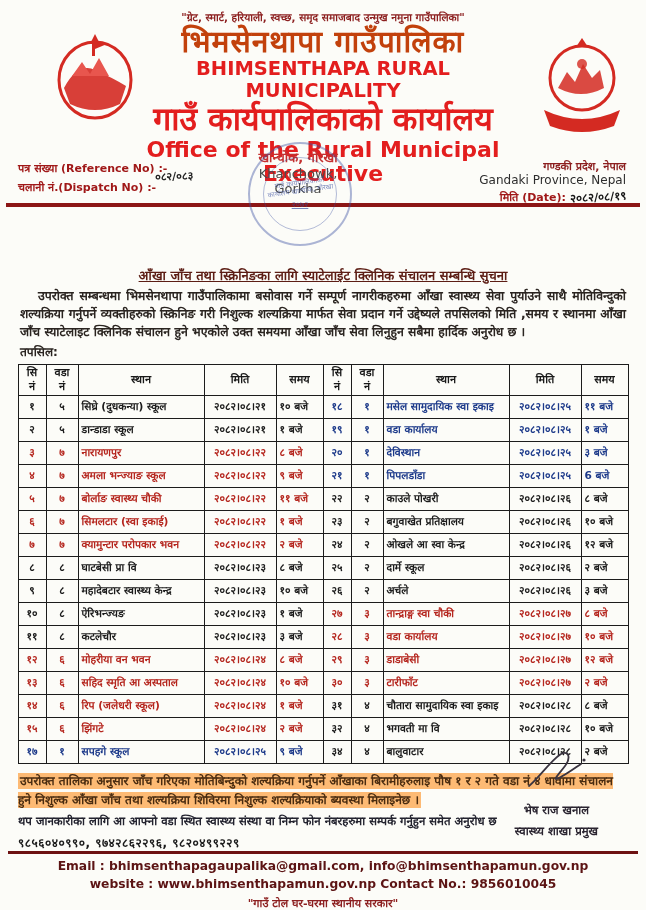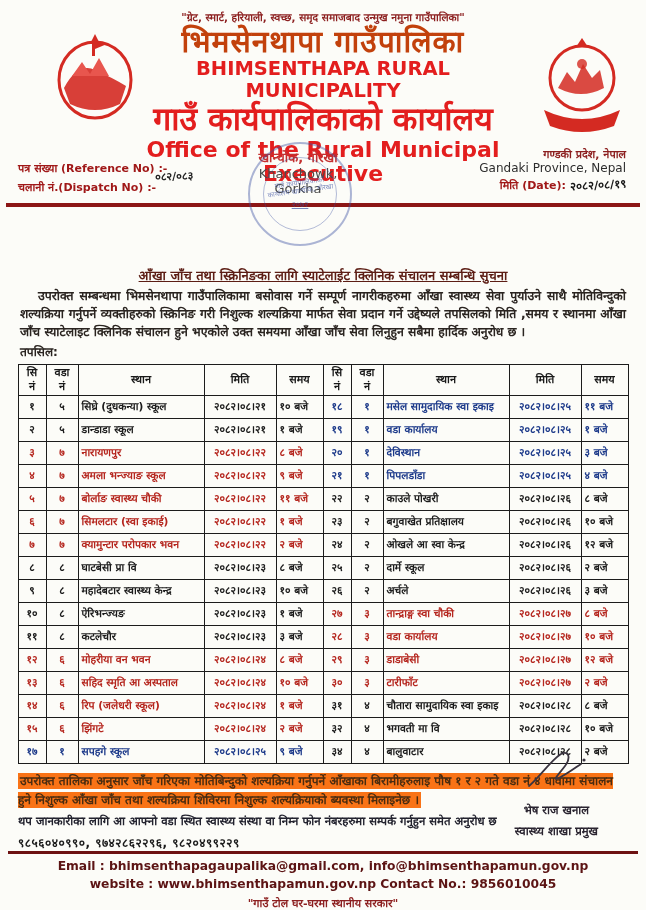--- a/index.html
+++ b/index.html
@@ -16,21 +16,21 @@
   .logo{position:absolute;top:4px;}
   .logo.left{left:52px;}
   .logo.right{right:18px;top:12px;}
   .head-center{position:absolute;left:120px;right:120px;top:2px;text-align:center;}
   .t-np{font-size:30px;font-weight:bold;color:#c2410c;letter-spacing:1px;line-height:1.05;}
   .t-en{font-size:19.5px;font-weight:bold;color:#e31e1e;line-height:1.15;}
   .t-off{font-size:32px;font-weight:bold;color:#e31e1e;line-height:1.1;}
   .t-offen{font-size:22px;font-weight:bold;color:#e31e1e;line-height:1.1;}
   .refblock{position:absolute;left:18px;top:160px;font-size:11px;font-weight:bold;color:#a01818;line-height:1.7;}
   .refval{position:absolute;left:155px;top:168px;font-size:11px;font-weight:bold;color:#1f1f1f;transform:rotate(-2deg);}
-  .proviblock{position:absolute;right:20px;top:146px;text-align:right;font-size:11px;}
+  .proviblock{position:absolute;right:20px;top:158px;text-align:right;font-size:11px;}
   .provi-np{font-weight:bold;color:#8c1f1f;}
   .provi-en{color:#2d2d2d;font-size:12px;}
   .dateline{margin-top:2px;color:#a01818;font-weight:bold;}
   .dateval{color:#161616;transform:rotate(-3deg);display:inline-block;font-size:11.5px;}
   .stamp{
     position:absolute;left:248px;top:142px;width:100px;height:100px;border-radius:50%;
     border:2px solid rgba(56,78,160,.55);opacity:.75;display:flex;align-items:center;justify-content:center;
     flex-direction:column;pointer-events:none;
   }
   .stamp .inner{width:72px;height:72px;border-radius:50%;border:1.5px solid rgba(56,78,160,.5);
@@ -64,21 +64,21 @@
   td.c-date{text-align:center;}
   td.c-time{text-align:left;padding-left:5px;}
   tr.normal td{height:20px;}
   .ink-red{color:#b5261e;}
   .ink-blue{color:#1d3a8a;}
   .ink-black{color:#1b1b1b;}
   
   .highlight{
     margin:8px 18px 0 18px;font-size:12px;font-weight:bold;color:#4a2c10;line-height:1.55;
   }
-  .highlight span{background:#f97316;padding:1px 2px;}
+  .highlight span{background:#fdba74;padding:1px 2px;}
   .infoline{margin:4px 18px 0 18px;font-size:11.5px;font-weight:bold;color:#22222e;}
   .phones{margin:6px 18px 0 18px;font-size:12px;font-weight:bold;color:#191919;letter-spacing:.5px;}
   .sigblock{position:absolute;right:48px;top:748px;text-align:center;}
   .signame{font-size:11.5px;font-weight:bold;color:#2a2430;margin-top:2px;}
   .sigrole{font-size:11.5px;font-weight:bold;color:#2a2430;margin-top:6px;}
   
   .footrule{position:absolute;left:8px;right:8px;top:851px;border-top:3.5px solid #6d1212;}
   .footer{position:absolute;left:0;right:0;top:857px;text-align:center;line-height:1.5;}
   .foot-email,.foot-web{font-size:12.3px;font-weight:bold;color:#5c1414;}
   .foot-motto{font-size:11px;font-weight:bold;color:#8c1f1f;margin-top:2px;}
@@ -226,21 +226,21 @@
         <tr class="normal">
           <td class="c-sn ink-red">४</td>
           <td class="c-ward ink-red">७</td>
           <td class="c-place ink-red">अमला भन्ज्याङ स्कूल</td>
           <td class="c-date ink-red">२०८२।०८।२२</td>
           <td class="c-time ink-red">९ बजे</td>
           <td class="c-sn ink-blue">२१</td>
           <td class="c-ward ink-blue">१</td>
           <td class="c-place ink-blue">पिपलडाँडा</td>
           <td class="c-date ink-blue">२०८२।०८।२५</td>
-          <td class="c-time ink-blue">४ बजे</td>
+          <td class="c-time ink-blue">6 बजे</td>
         </tr>
         <tr class="normal">
           <td class="c-sn ink-red">५</td>
           <td class="c-ward ink-red">७</td>
           <td class="c-place ink-red">बोर्लाङ स्वास्थ्य चौकी</td>
           <td class="c-date ink-red">२०८२।०८।२२</td>
           <td class="c-time ink-red">११ बजे</td>
           <td class="c-sn ink-black">२२</td>
           <td class="c-ward ink-black">२</td>
           <td class="c-place ink-black">काउले पोखरी</td>

